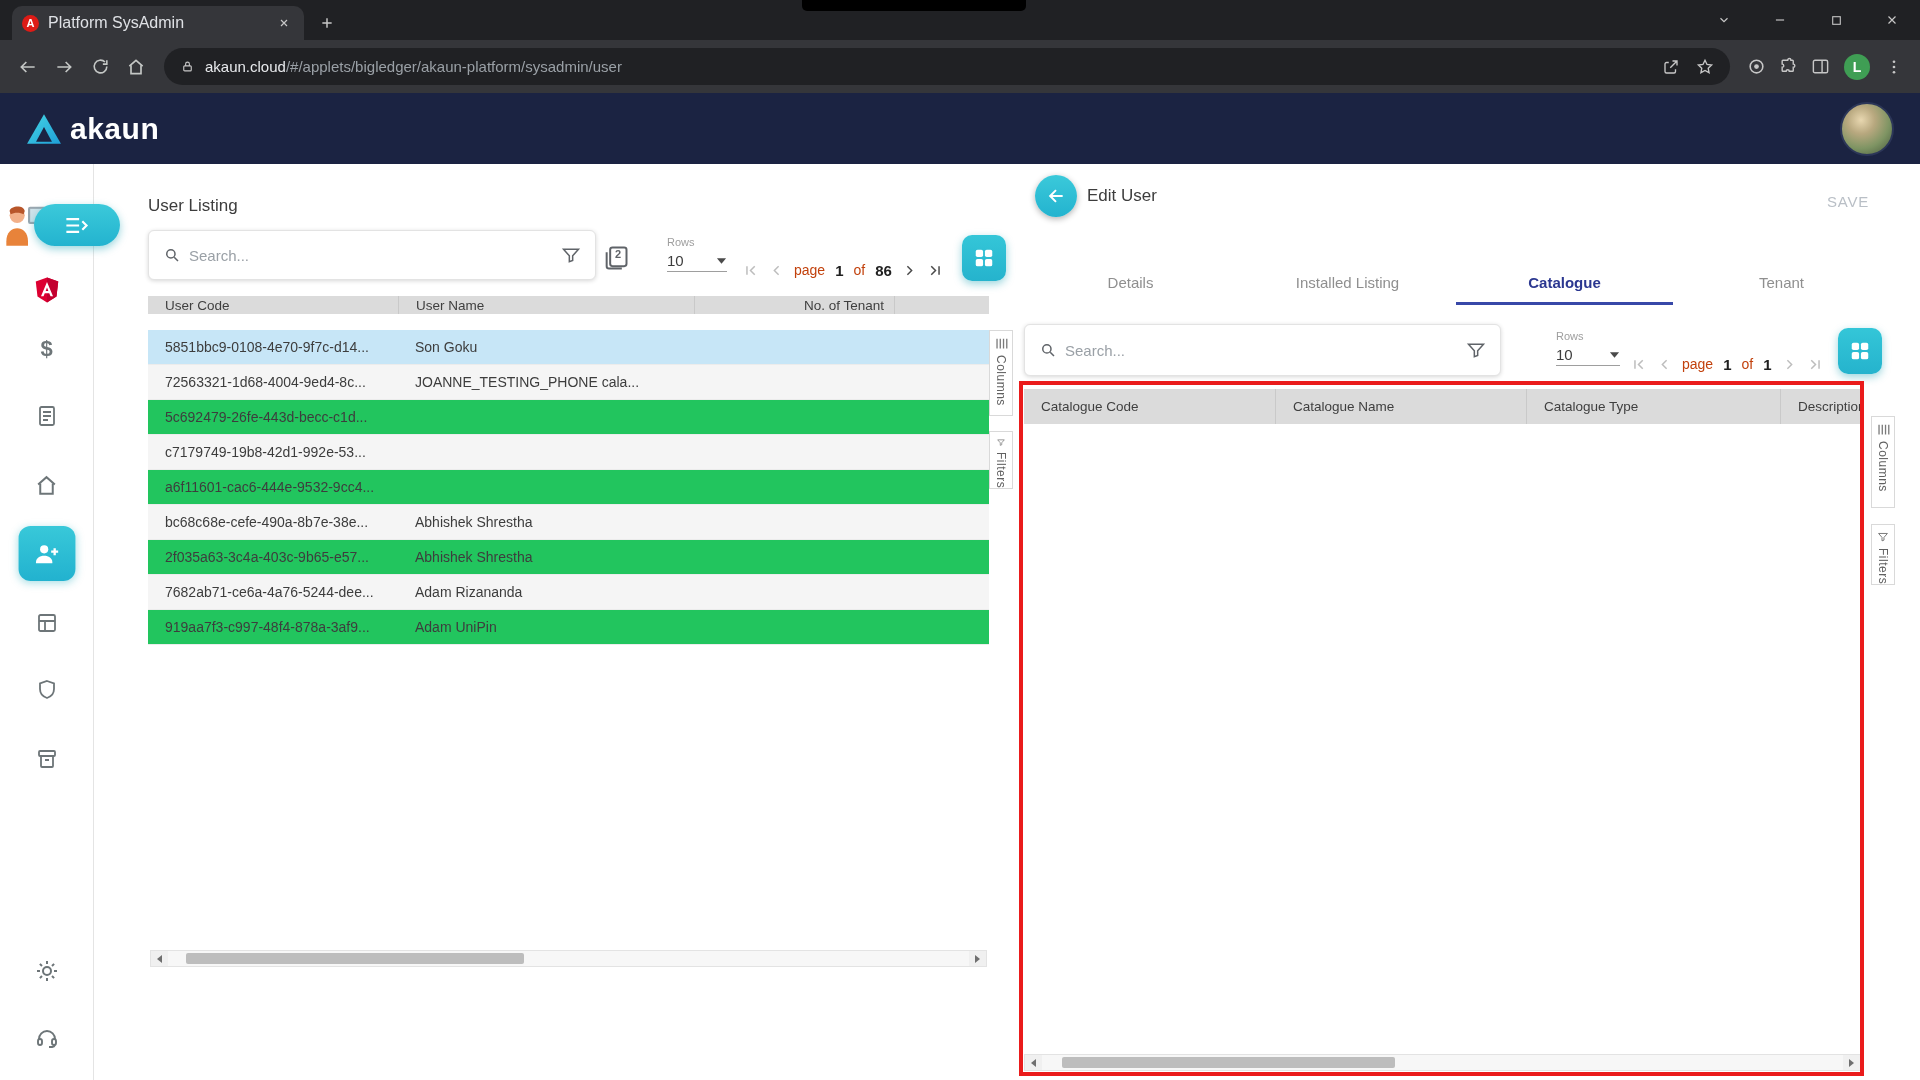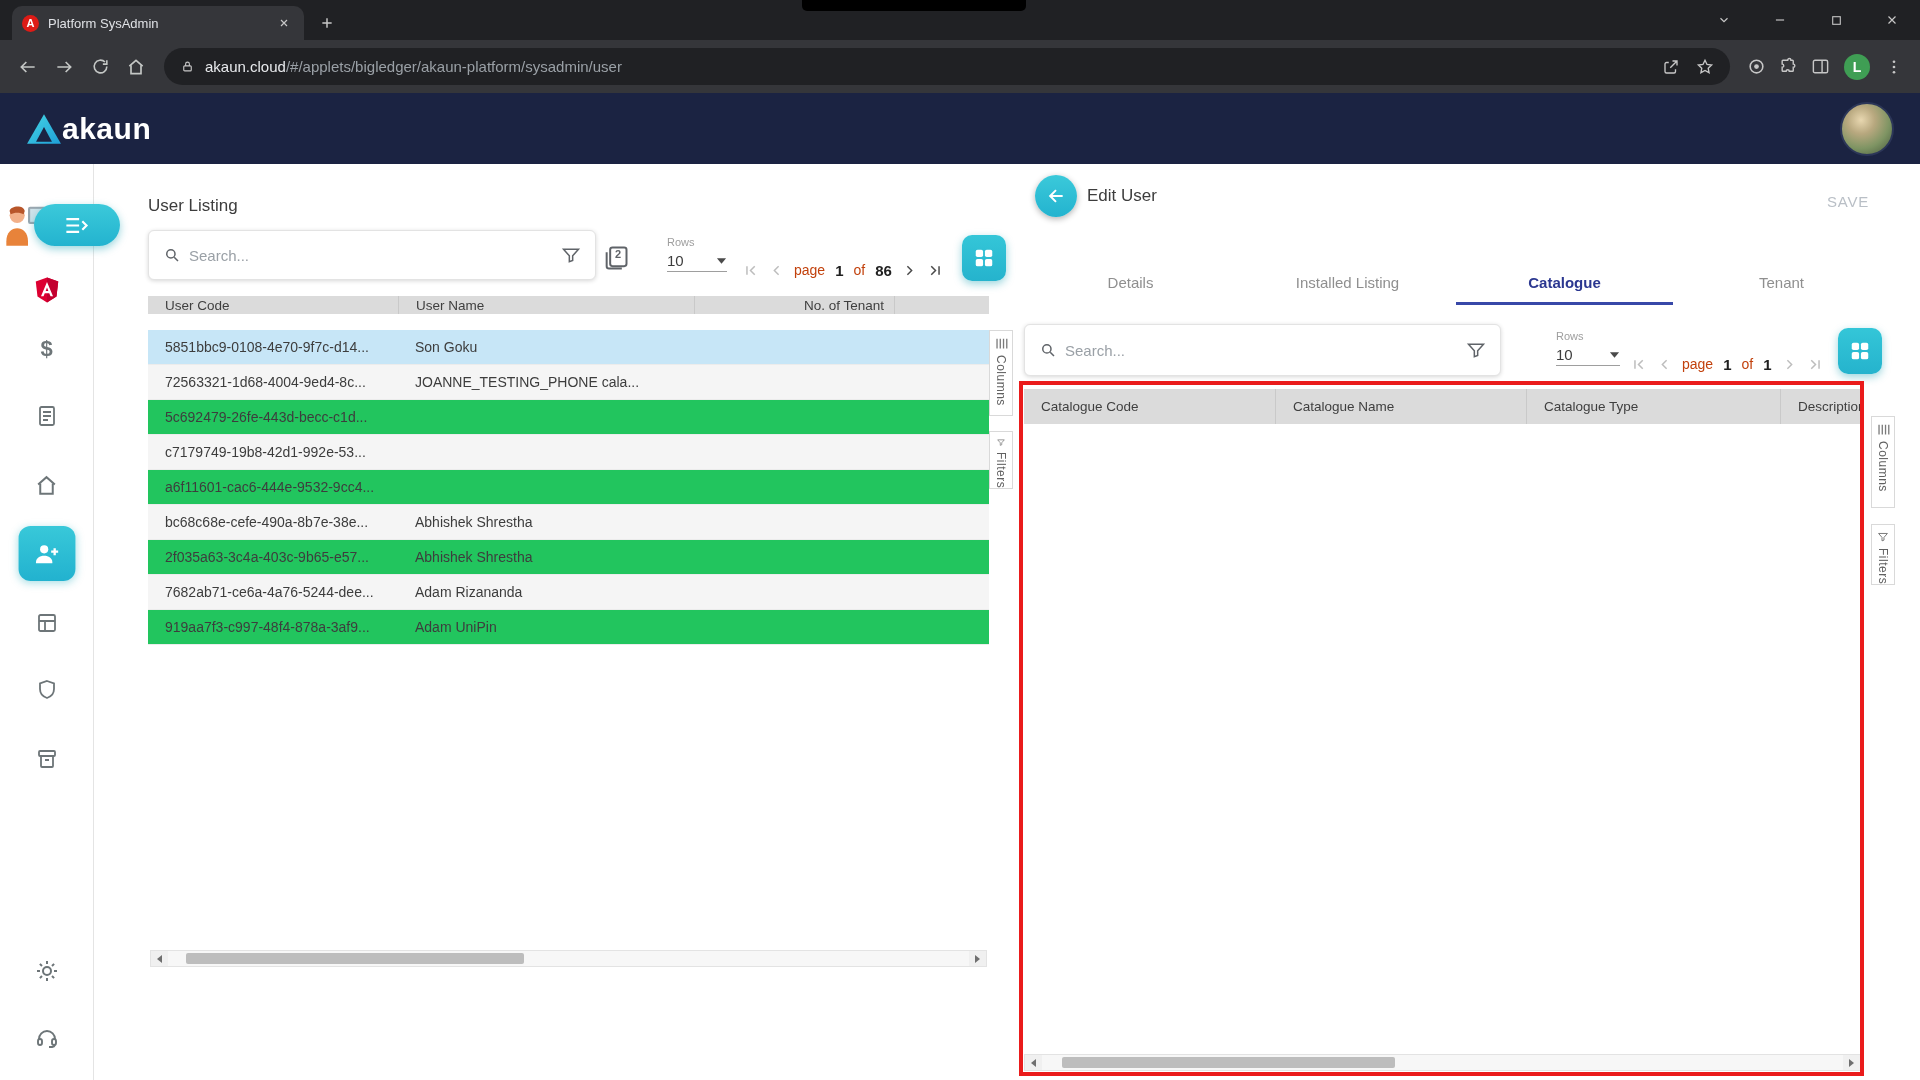--- a/index.html
+++ b/index.html
@@ -6,21 +6,21 @@
   html,body { width:1920px; height:1080px; }
   body { font-family:"Liberation Sans", sans-serif; background:#fff; overflow:hidden; }
   .screen { position:relative; width:1920px; height:1080px; overflow:hidden; background:#fff; }
 
   
   .tabstrip { position:relative; height:40px; background:#202124; display:flex; align-items:flex-end; }
   .tab { margin-left:12px; width:292px; height:34px; background:#35363a; border-radius:10px 10px 0 0;
          display:flex; align-items:center; padding:0 10px; color:#dfe1e5; }
   .favicon { width:17px; height:17px; border-radius:50%; background:#dd1b16; color:#fff; font-size:11px;
              font-weight:bold; display:flex; align-items:center; justify-content:center; flex:0 0 auto; }
-  .tab-title { font-size:13px; margin-left:9px; flex:1; white-space:nowrap; overflow:hidden; }
+  .tab-title { font-size:16px; margin-left:9px; flex:1; white-space:nowrap; overflow:hidden; }
   .tab-close { width:20px; height:20px; display:flex; align-items:center; justify-content:center; color:#c7c7c7; cursor:pointer; }
   .newtab { width:34px; height:34px; margin-left:6px; display:flex; align-items:center; justify-content:center; color:#c7c7c7; cursor:pointer; }
   .notch { position:absolute; left:802px; top:0; width:224px; height:11px; background:#000; border-radius:0 0 5px 5px; }
   .winctl { position:absolute; right:0; top:0; height:40px; display:flex; }
   .wbtn { width:56px; height:40px; display:flex; align-items:center; justify-content:center; color:#c7c7c7; cursor:pointer; }
 
   .toolbar { height:53px; background:#35363a; display:flex; align-items:center; padding:0 10px; }
   .navbtn { width:36px; height:36px; border-radius:50%; display:flex; align-items:center; justify-content:center;
             color:#c4c7c5; cursor:pointer; flex:0 0 auto; }
   .urlbar { flex:1; height:37px; background:#202124; border-radius:19px; margin:0 10px; display:flex;
@@ -29,21 +29,21 @@
   .url-domain { color:#e8eaed; }
   .url-path { color:#9aa0a6; }
   .url-sp { flex:1; }
   .ubicon { margin-left:16px; color:#c7c7c7; cursor:pointer; flex:0 0 auto; display:flex; }
   .ext { width:32px; height:32px; display:flex; align-items:center; justify-content:center; color:#c7c7c7; cursor:pointer; flex:0 0 auto; }
   .avatar-l { width:26px; height:26px; border-radius:50%; background:#3f9e54; color:#fff; font-size:14px; font-weight:bold;
               display:flex; align-items:center; justify-content:center; margin:0 8px; cursor:pointer; flex:0 0 auto; }
 
   
   .appheader { height:71px; background:#1b2342; display:flex; align-items:center; padding:0 26px; }
-  .logo { display:flex; align-items:center; cursor:pointer; }
+  .logo { display:flex; align-items:center; gap:8px; cursor:pointer; }
   .logo-text { color:#fff; font-size:30px; font-weight:bold; letter-spacing:.5px; }
   .hdr-avatar { margin-left:auto; width:54px; height:54px; border-radius:50%;
                 background:radial-gradient(circle at 38% 32%, #e8d7b0 0%, #b8a87f 30%, #7e9463 62%, #44563a 100%);
                 border:2px solid #2c3658; cursor:pointer; }
 
   
   .bodywrap { display:flex; height:916px; }
   .sidebar { position:relative; width:94px; background:#fff; border-right:1px solid #e4e4e4; overflow:visible; z-index:5; flex:0 0 auto; }
   .sb-avatar { position:absolute; left:2px; top:36px; }
   .menu-pill { position:absolute; left:34px; top:40px; width:86px; height:42px; border-radius:21px;

